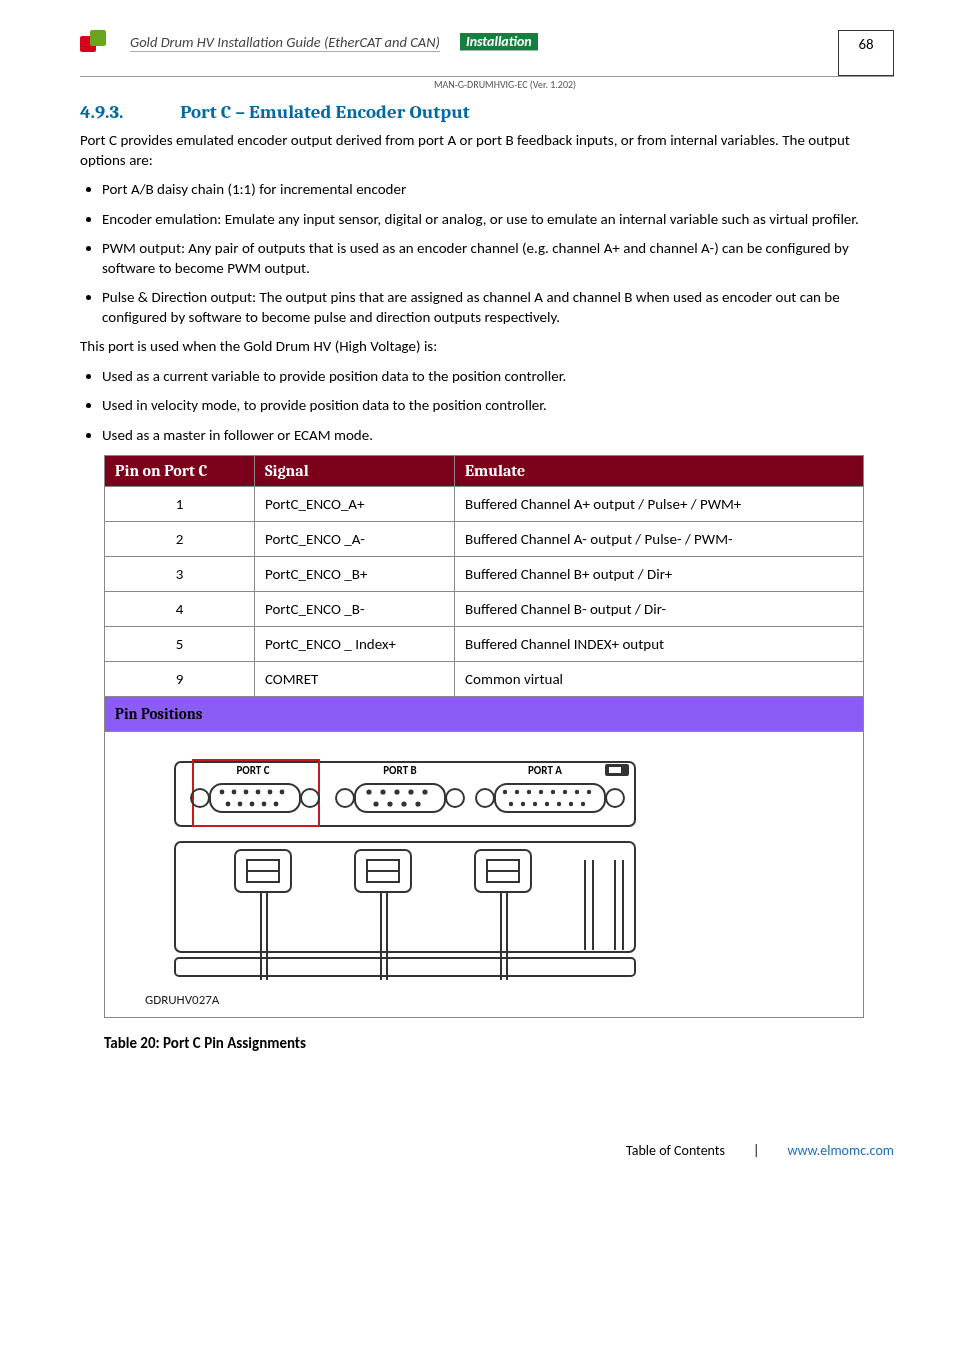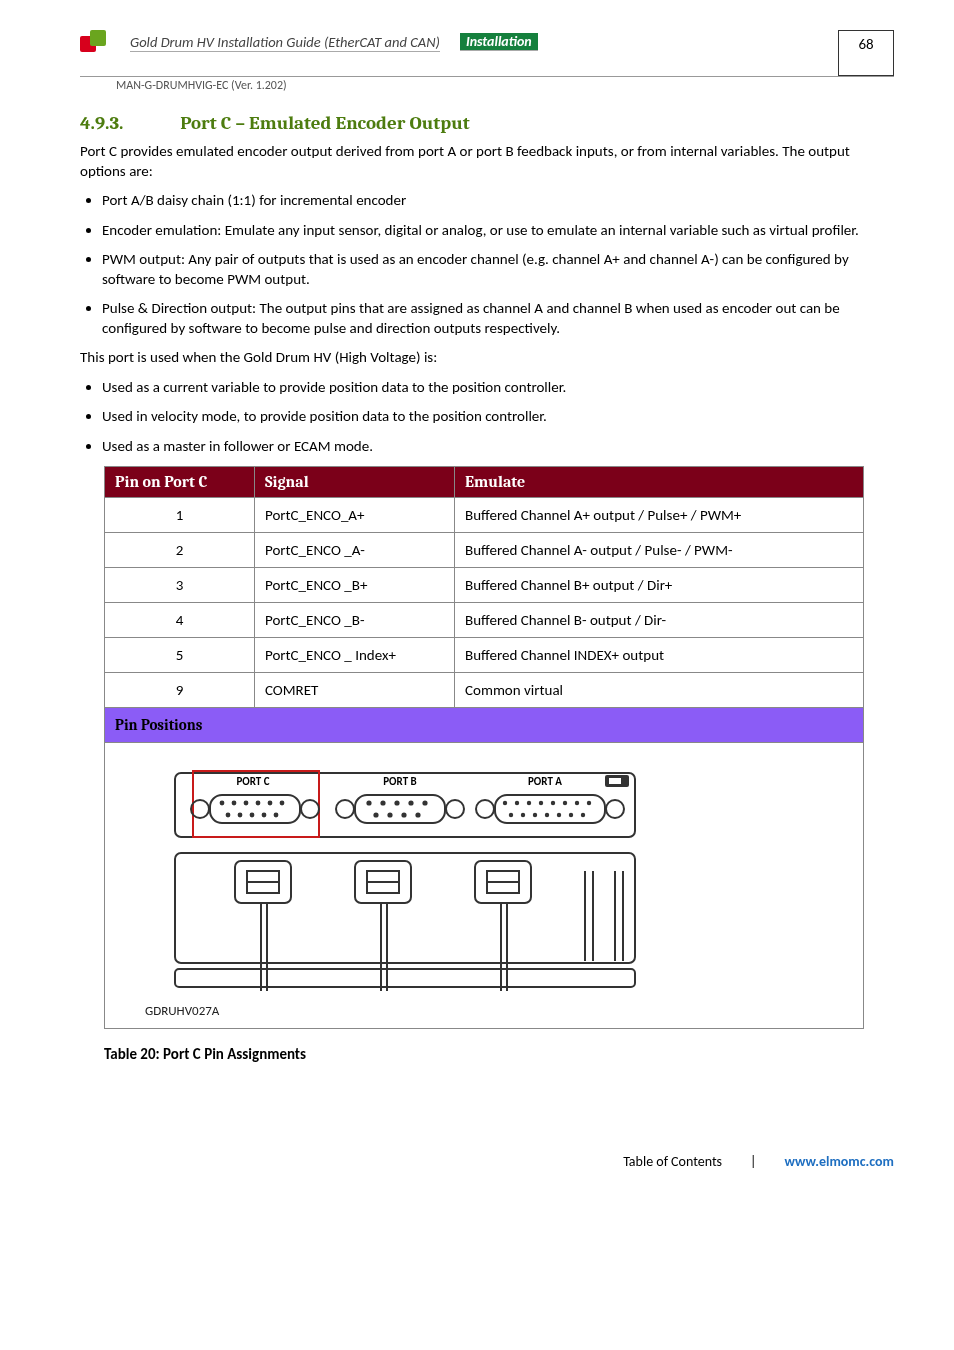--- a/index.html
+++ b/index.html
@@ -37,25 +37,26 @@
   .inst-badge {
     font-style: italic; font-weight: bold; color: #fff; background: #15803d;
     padding: 0 6px; font-size: 14px; border-bottom: 1px solid #aaa;
   }
   .pg-box {
     border: 1px solid #333; width: 56px; height: 46px;
     margin-left: 30px; display: flex; align-items: flex-start;
     justify-content: center; padding-top: 4px; font-size: 15px;
   }
   .man-id {
-    font-size: 12px; color: #555; margin-top: -13px; margin-left: 36px;
-    margin-bottom: 20px;
+    font-size: 10px; color: #555; margin-top: -13px; margin-left: 36px;
+    margin-bottom: 10px;
+    text-align: center;
   }
   h2.section {
-    color: #4d7c0f; font-family: Cambria, Georgia, serif;
+    color: #0369a1; font-family: Cambria, Georgia, serif;
     font-weight: bold; font-size: 19px; margin: 4px 0 8px 0;
   }
   h2.section .num { display: inline-block; width: 96px; }
   p.body { margin: 0 0 10px 0; line-height: 1.3; }
   ul.bul { list-style: disc; margin: 0 0 10px 22px; }
   ul.bul li { margin-bottom: 10px; line-height: 1.3; }
   table.pins {
     width: 100%; border-collapse: collapse; margin: 6px 0 12px 24px; width: 760px; padding-left: 33px;
   }
   table.pins th {
@@ -74,21 +75,21 @@
   .diagram-cell { padding: 18px 14px 10px 40px !important; }
   .diagram-wrap { width: 520px; }
   .svg-caption { font-size: 13px; margin-top: 8px; color: #222; }
   .tbl-caption {
     font-weight: bold; margin: 16px 0 0 24px; width: 760px;
   }
   .footer {
     display: flex; justify-content: flex-end; gap: 28px;
     margin-top: 90px; font-size: 14px;
   }
-  .footer a { color: #1f6fc1; text-decoration: none; font-weight: bold; }
+  .footer a { color: #1f6fc1; text-decoration: none; }
 </style>
 </head>
 <body>
 
 <div class="top-bar">
   <div class="logo-col">
     <div class="logo-ico">
       <div class="sq r"></div>
         <div class="sq g"></div>
     </div>

